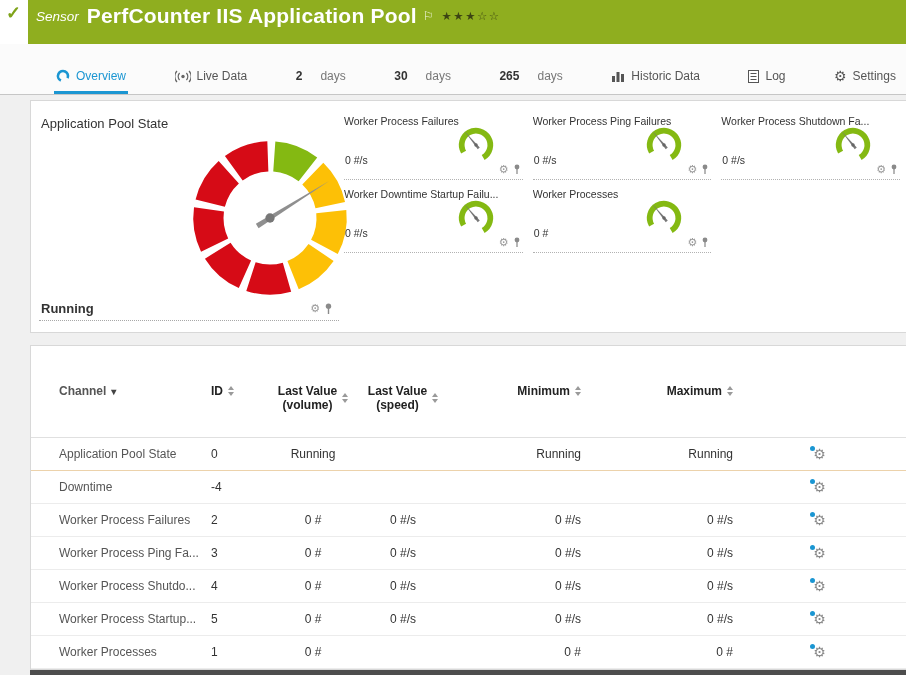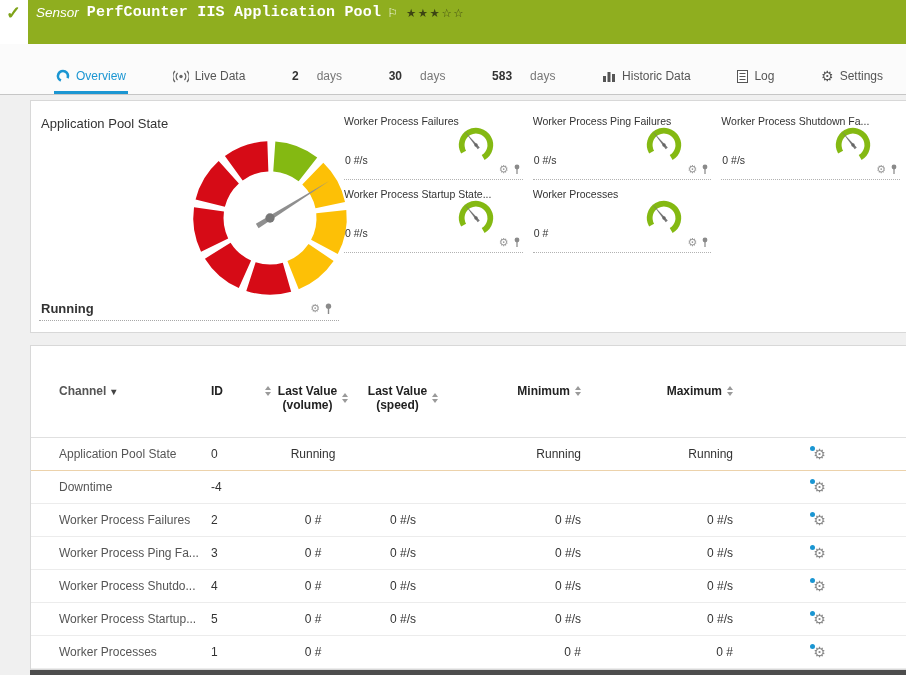--- a/index.html
+++ b/index.html
@@ -11,31 +11,31 @@
     overflow:hidden;
     color:#333;
   }
 
   
   .topbar { position:absolute; top:0; left:0; right:0; height:44px; background:#ffffff; }
   .check { position:absolute; left:6px; top:2px; font-size:18px; font-weight:bold; color:#7fa31a; }
   .greenbar { position:absolute; left:28px; right:0; top:0; height:44px; background:var(--green,#8fae1f); color:#fff; }
   .title-line { display:flex; align-items:center; gap:8px; padding:4px 12px 0 8px; }
   .kind { font-style:italic; font-size:13.5px; }
-  .sensor-title { font-weight:bold; font-size:15px; letter-spacing:.2px;font-family:Liberation Mono, monospace; }
+  .sensor-title { font-weight:bold; font-size:21px; letter-spacing:.2px; }
   .flag { font-size:12px; color:#f2f7e2; margin-left:-2px; }
   .stars { font-size:11.5px; color:#3c4413; letter-spacing:1.5px; }
   .status-ok { position:absolute; left:20px; top:26px; font-size:11px; font-weight:normal; color:var(--status-ok,#2f3a00);margin-top:17px; }
 
   
   .tabs {
     position:absolute; top:44px; left:0; right:0; height:51px;
     background:#fbfbfb; border-bottom:1px solid #c6c6c6;
     display:flex; align-items:flex-end; justify-content:space-between;
-    padding:0 21px 0 54px;
+    padding:0 8px 0 54px;
   }
   .tab { display:flex; align-items:center; gap:6px; font-size:12px; color:#555;
          padding:7px 2px 8px; border-bottom:3px solid transparent; cursor:pointer; white-space:nowrap; }
   .tab.active { color:var(--tab-active,#1b96d2); border-bottom-color:var(--tab-active,#1b96d2); }
   .tab .num { font-weight:bold; color:#333; }
   .tab .unit { color:#777; margin-left:12px; }
   .tab-ico { flex:0 0 auto; }
   .gear-glyph { font-size:14px; color:#555; line-height:1; }
 
   
@@ -74,21 +74,21 @@
 
   
   .thead { display:flex; align-items:flex-start; margin-top:34px; height:58px;
            padding-top:4px; border-bottom:1px solid #e0e0e0; }
   .trow { display:flex; align-items:center; height:33px; border-bottom:1px solid #ececec;
           font-size:12px; cursor:pointer; }
   .trow-0 { border-bottom-color:#ecd2ab; }
   .td { flex:0 0 auto; display:flex; align-items:center; }
   .th { font-size:12px; font-weight:bold; color:#222; cursor:pointer; }
   .col-channel { width:180px; padding-left:28px; justify-content:flex-start; color:#555; }
-  .col-id      { width:60px;  justify-content:space-between; }
+  .col-id      { width:60px;  justify-content:flex-start; }
   .col-vol     { width:84px;  justify-content:center; }
   .col-speed   { width:96px;  justify-content:center; }
   .col-min     { width:130px; justify-content:flex-end; }
   .col-max     { width:152px; justify-content:flex-end; }
   .col-gear    { flex:1 1 auto; justify-content:center; }
   .th-stack { display:flex; flex-direction:column; line-height:1.2; text-align:center; }
   .caret { margin-left:5px; font-size:10px; color:#444; }
 
   .sort { display:inline-flex; flex-direction:column; gap:2px; margin-left:5px; }
   .sort i { display:block; width:0; height:0; border-left:3.5px solid transparent; border-right:3.5px solid transparent; }
@@ -134,21 +134,21 @@
   </div>
   <div class="tab">
     <span class="num">2</span>
     <span class="unit">days</span>
   </div>
   <div class="tab">
     <span class="num">30</span>
     <span class="unit">days</span>
   </div>
   <div class="tab">
-    <span class="num">583</span>
+    <span class="num">265</span>
     <span class="unit">days</span>
   </div>
   <div class="tab">
     <svg class="tab-ico" width="14" height="12" viewBox="0 0 14 12">
       <rect x="1" y="6" width="3" height="6" fill="#555"></rect>
       <rect x="5.5" y="2" width="3" height="10" fill="#555"></rect>
       <rect x="10" y="4" width="3" height="8" fill="#555"></rect>
     </svg>
     <span>Historic Data</span>
   </div>
@@ -242,21 +242,21 @@
       <span class="mini-icons t-icons">
         <span class="mini-gear">⚙</span>
         <svg width="8" height="11" viewBox="0 0 9 12">
           <circle cx="4.5" cy="3.2" r="2.7" fill="#8a8a8a"></circle>
             <path d="M4.5 5.5 L4.5 11" stroke="#8a8a8a" stroke-width="1.4"></path>
         </svg>
       </span>
     </div>
 
     <div class="tile">
-      <div class="t-title">Worker Process Startup State...</div>
+      <div class="t-title">Worker Downtime Startup Failu...</div>
       <div class="t-value">0 #/s</div>
       <svg class="t-gauge" viewBox="-22 -22 44 44">
         <path class="sg-arc" d="M -12.99 7.5 A 15 15 0 1 1 7.5 12.99"></path>
         <polygon fill="#777" points="-12.2,-14.6 3.96,2.55 1.82,4.35"></polygon>
         <circle cx="0" cy="0" r="1.8" fill="#666"></circle>
       </svg>
       <span class="mini-icons t-icons">
         <span class="mini-gear">⚙</span>
         <svg width="8" height="11" viewBox="0 0 9 12">
           <circle cx="4.5" cy="3.2" r="2.7" fill="#8a8a8a"></circle>

